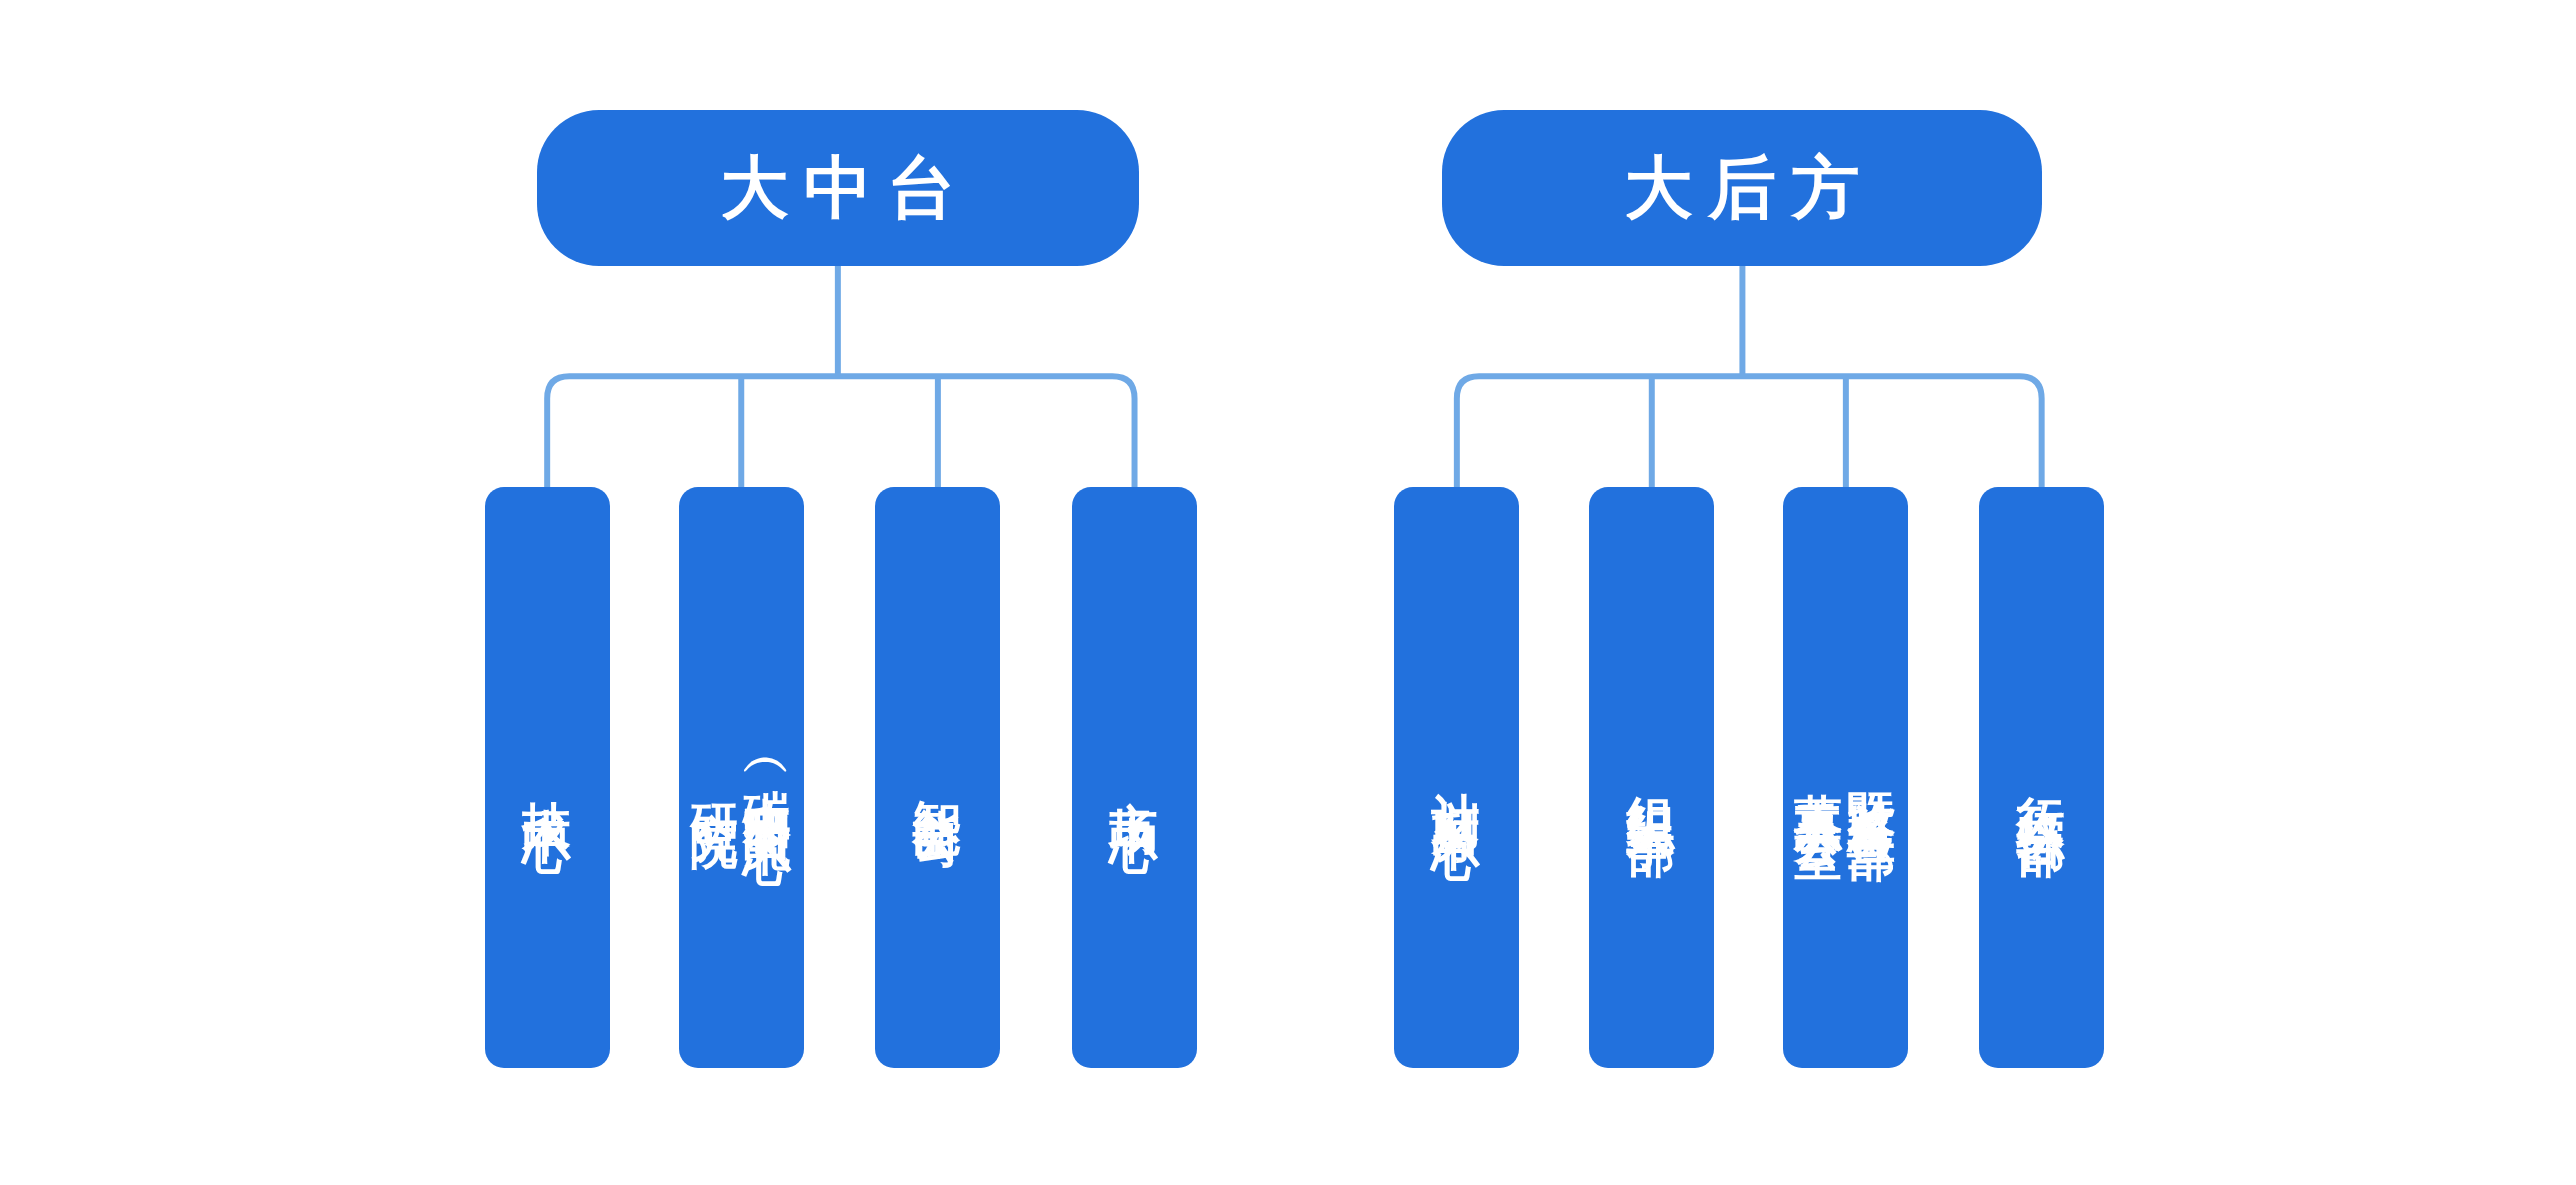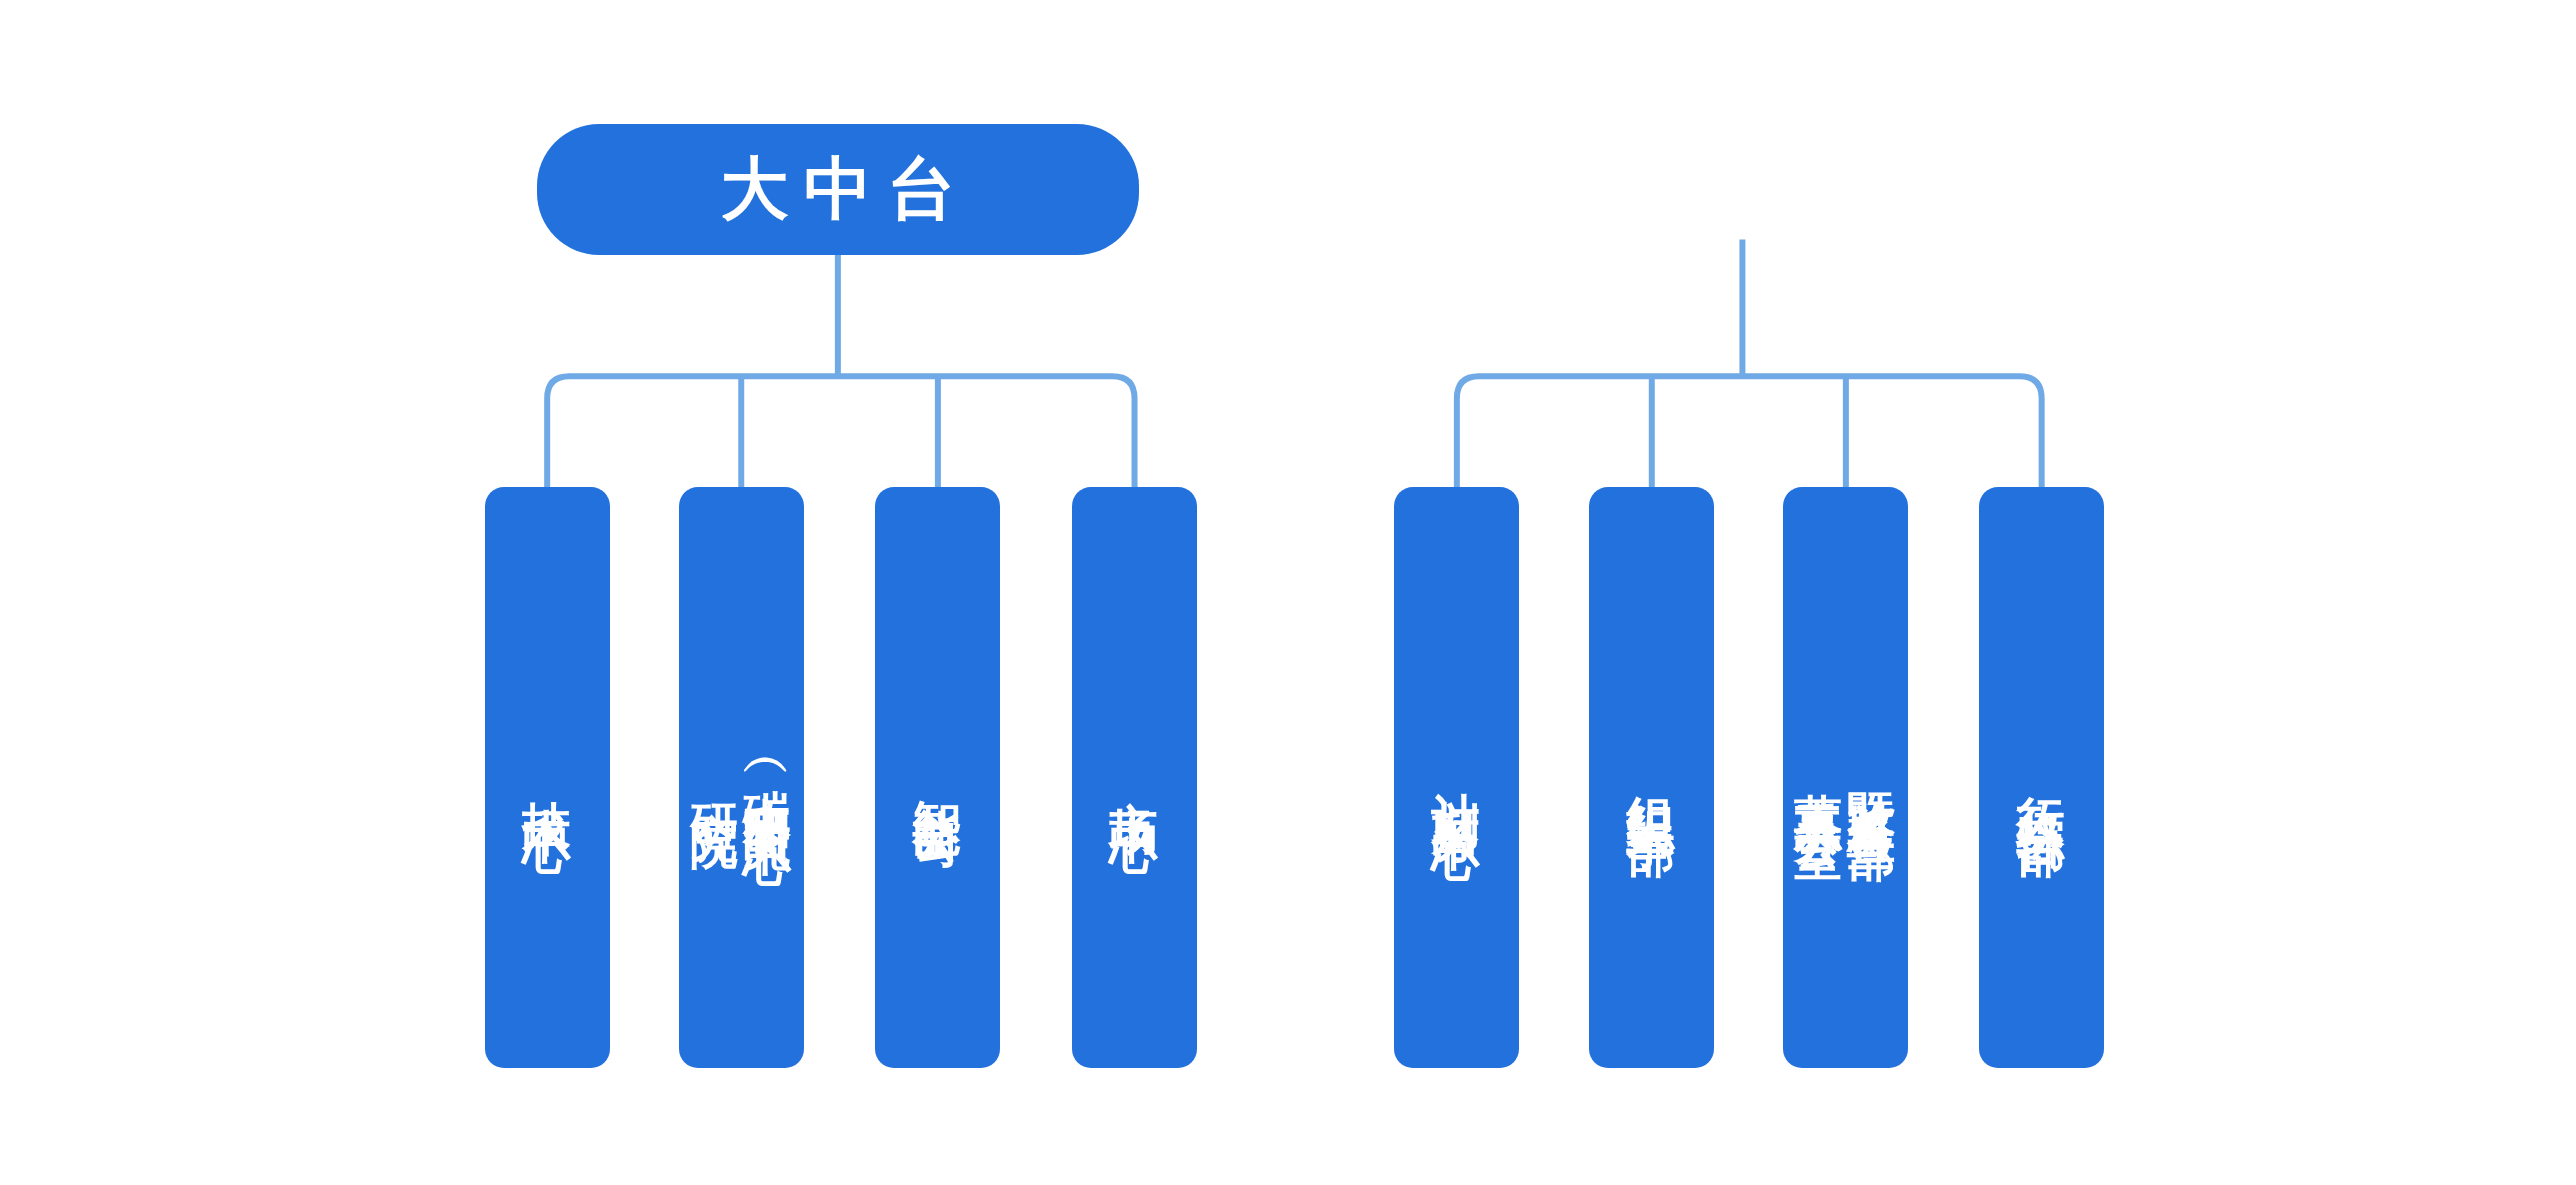--- a/index.html
+++ b/index.html
@@ -8,21 +8,21 @@
     --text:#FFFFFF;
     --bg:#FFFFFF;
   }
   *{margin:0;padding:0;box-sizing:border-box;}
   html,body{width:2576px;height:1186px;background:var(--bg);overflow:hidden;}
   body{font-family:"DejaVu Sans","Liberation Sans",sans-serif;}
   .canvas{position:relative;width:2576px;height:1186px;background:var(--bg);}
   .connectors{position:absolute;left:0;top:0;width:2576px;height:1186px;}
   .connectors path{stroke:var(--connector);stroke-width:7;fill:none;}
   .root-pill{
-    position:absolute;top:124px;height:131px;border-radius:62px;
+    position:absolute;top:110px;height:156px;border-radius:62px;
     background:var(--node-fill);display:flex;align-items:center;justify-content:center;
   }
   .root-pill .root-label{
     color:var(--text);font-size:68px;font-weight:700;
     letter-spacing:15.4px;padding-left:15.4px;white-space:nowrap;
   }
   .dept-box{
     position:absolute;top:487px;width:125px;height:581px;border-radius:19px;
     background:var(--node-fill);display:flex;flex-direction:row;
     align-items:center;justify-content:center;column-gap:5.1px;
@@ -50,20 +50,23 @@
              M1097 440 L1097 575"></path>
     <path d="M2038 280 L2038 437
              M1704 575 L1704 466 Q1704 440 1730 440 L2362 440 Q2388 440 2388 466 L2388 575
              M1932 440 L1932 575
              M2159 440 L2159 575"></path>
   </svg>
 
   <div class="root-pill pill-left">
     <span class="root-label">大中台</span>
   </div>
+  <div class="root-pill pill-right">
+    <span class="root-label">大后方</span>
+  </div>
 
   <div class="dept-box c-l1">
     <span class="vcol">技术中心</span>
   </div>
   <div class="dept-box c-l2">
     <span class="vcol">研究院</span>
     <span class="vcol">（碳中和研究中心）</span>
   </div>
   <div class="dept-box c-l3">
     <span class="vcol">智能公司</span>

